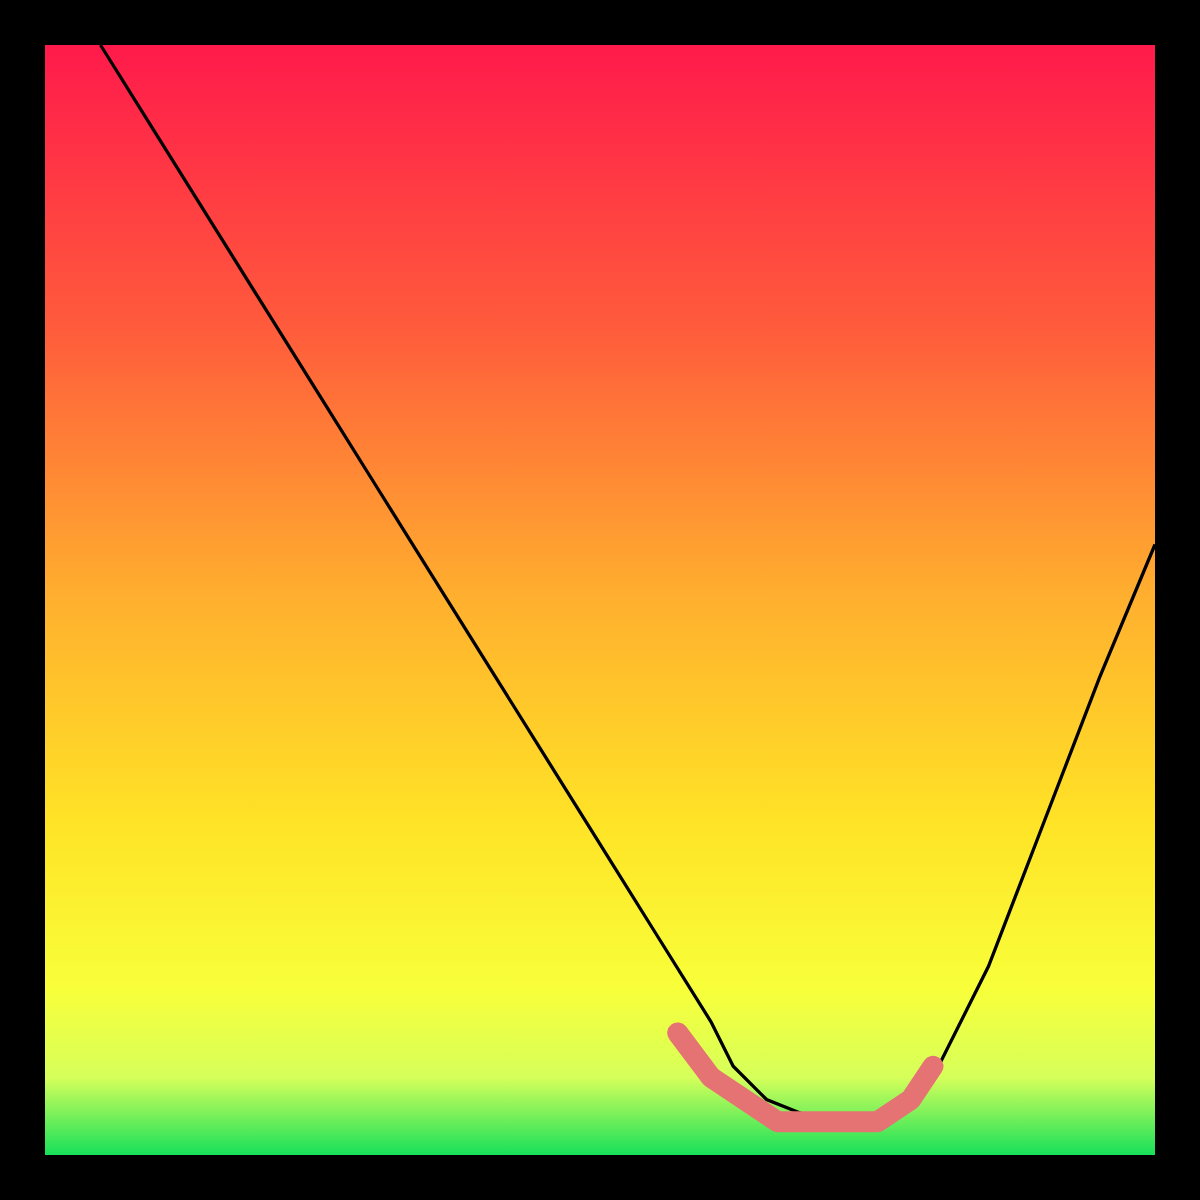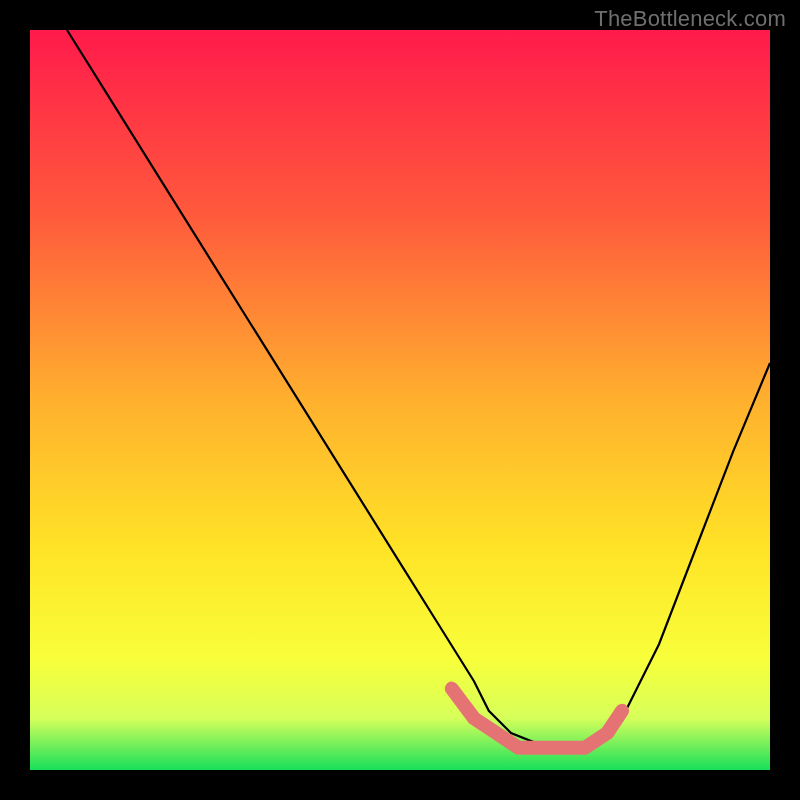--- a/index.html
+++ b/index.html
@@ -5,21 +5,20 @@
   html,body{margin:0;padding:0;width:800px;height:800px;background:#000;overflow:hidden;font-family:Arial,Helvetica,sans-serif}
   .stage{position:relative;width:800px;height:800px}
   .watermark{position:absolute;top:6px;right:14px;color:#6f6f6f;font-size:22px;font-weight:500;letter-spacing:.2px}
   svg{display:block}
 </style>
 </head>
 <body>
 
 <div class="stage">
 
-  <div class="watermark">TheBottleneck.com</div>
 
   <svg id="chart-svg" width="800" height="800">
     <defs>
       <linearGradient id="bg-grad" x1="0" y1="0" x2="0" y2="1">
           <stop offset="0%" stop-color="#ff1a4b"></stop>
           <stop offset="25%" stop-color="#ff5a3c"></stop>
           <stop offset="50%" stop-color="#ffb02e"></stop>
           <stop offset="70%" stop-color="#ffe326"></stop>
           <stop offset="85%" stop-color="#f8ff3a"></stop>
           <stop offset="93%" stop-color="#d6ff5a"></stop>

